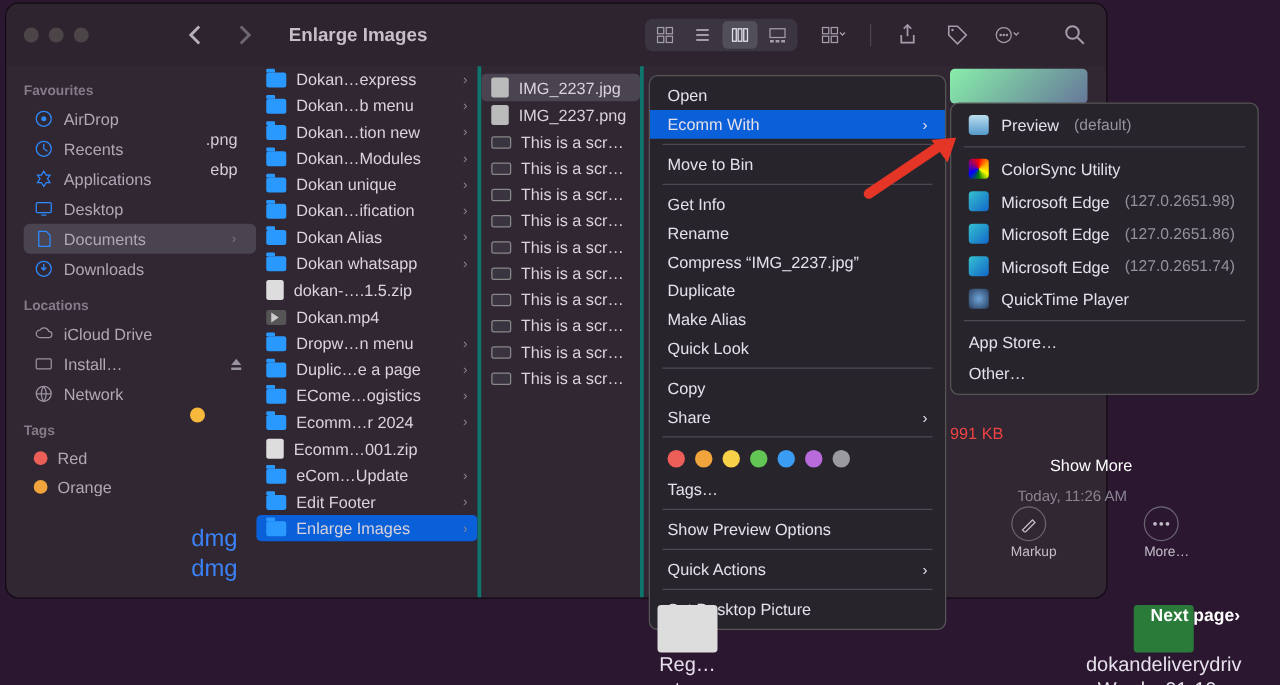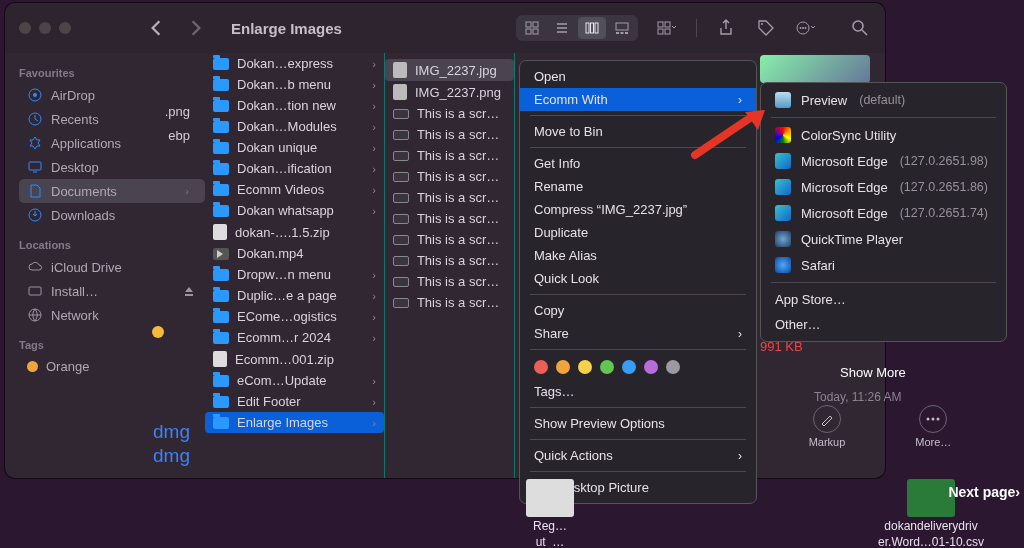--- a/index.html
+++ b/index.html
@@ -30,21 +30,21 @@
 .sidebar { width: 200px; padding: 8px 0 8px 14px; color: #b0a8b4; font-size: 13px; overflow: hidden; }
 .sb-head { font-size: 11px; color: #837b88; font-weight: 600; margin: 6px 0 4px; }
 .sb-item { display: flex; align-items: center; gap: 8px; padding: 4px 8px; border-radius: 5px; }
 .sb-item.sel { background: #4a4350; justify-content: space-between; }
 .sb-item .chev { margin-left: auto; color: #7d7683; font-size: 11px; margin-right: 8px; }
 .sb-item .lbl { flex: 1; white-space: nowrap; overflow: hidden; text-overflow: ellipsis; }
 .sb-icon { width: 16px; height: 16px; display: inline-flex; align-items: center; justify-content: center; }
 .tagdot { width: 11px; height: 11px; border-radius: 50%; border: 0; }
 
 .cols { display: flex; flex: 1; }
-.col { border-right: 1px solid #0f766e; overflow-y: hidden; } 
+.col { border-right: 3px solid #0f766e; overflow-y: hidden; } 
 .colA { width: 180px; padding-top: 0; }
 .colB { width: 130px; padding-top: 6px; }
 .folder-row, .file-row {
   display: flex; align-items: center; gap: 8px; padding: 3px 8px; color: #d9d3dd; font-size: 13px;
 }
 .folder-row.hl { background: #4a4350; border-radius: 4px; }
 .folder-row.sel { background: #0a60d8; border-radius: 4px; }
 .folder-row .chev, .file-row .chev { margin-left: auto; color: #8d8692; font-size: 11px; }
 .folder-ic { width: 16px; height: 12px; background: #2a99ff; border-radius: 2px; position: relative; }
 .folder-ic::before { content:""; position:absolute; top:-3px; left:0; width:7px; height:3px; background:#2a99ff; border-radius:1px 1px 0 0; }
@@ -81,27 +81,27 @@
 
 
 .previewimg { position: absolute; left: 760px; top: 55px; width: 110px; height: 28px; background: linear-gradient(135deg,#8ea,#679); border-radius: 4px; }
 .arrow { position: absolute; left: 690px; top: 110px; width: 80px; height: 50px; }
 .arrow svg { width: 100%; height: 100%; }
 
 .sizeline { position:absolute; left:760px; top:339px; color:#ef4444; font-size:13px; }
 .showmore { position:absolute; left:840px; top:365px; color:#ffffff; font-size:13px; }
 .timestamp { position:absolute; left:814px; top:390px; color:#8b8491; font-size:12px; }
 .quickacts { position:absolute; left:760px; top:405px; width:240px; height:55px; display:flex; justify-content:center; gap:70px; color:#c3bcc9; font-size:11px; }
-.qa { display:flex; flex-direction:column; align-items:center; gap:3px; }
+.qa { display:flex; flex-direction:column; gap:3px; }
 .qa .circle { width:28px; height:28px; border:1px solid #6a6471; border-radius:50%; display:flex; align-items:center; justify-content:center; }
 
-.desktopfiles { position:absolute; bottom:4px; left:480px; right:8px; height:60px; display:flex; align-items:center; gap:16px; color:#e7e1ec; font-size:12px; }
+.desktopfiles { position:absolute; bottom:4px; left:480px; right:8px; height:60px; display:flex; align-items:flex-start; gap:16px; color:#e7e1ec; font-size:16px; }
 .df { display:flex; flex-direction:column; align-items:center; gap:2px; width:140px; }
 .df .thumb { width:48px; height:38px; background:#ddd; border-radius:3px; }
-.nextpage { position:absolute; right:4px; bottom:48px; color:#fff; font-size:14px; font-weight:600; }
+.nextpage { position:absolute; right:32px; bottom:48px; color:#fff; font-size:14px; font-weight:600; }
 
 
 .clip { position:absolute; left:130px; top:100px; color:#d2ccd7; font-size:13px; line-height:24px; text-align:right; width:60px; overflow:hidden; }
 .clipyellow { position:absolute; left:152px; top:326px; width:12px; height:12px; border-radius:50%; background:#f6b93b; }
 .clipdmg { position:absolute; left:135px; top:420px; color:#3b82f6; font-size:19px; line-height:24px; text-align:right; width:55px;}
 </style>
 </head>
 <body>
 
 <div class="finder">
@@ -280,20 +280,24 @@
             <svg width="16" height="16">
               <circle cx="8" cy="8" r="6" fill="none" stroke="#9a94a1"></circle>
               <path d="M2 8h12M8 2a10 10 0 010 12M8 2a10 10 0 000 12" fill="none" stroke="#9a94a1"></path>
             </svg>
           </span>
           <span class="lbl">Network</span>
         </div>
 
       <div class="sb-head" style="margin-top:12px">Tags</div>
       <div class="sb-item">
+          <span class="tagdot" style="background:#ec5f59"></span>
+          <span class="lbl">Red</span>
+        </div>
+      <div class="sb-item">
           <span class="tagdot" style="background:#f1a33c"></span>
           <span class="lbl">Orange</span>
         </div>
     </div>
 
     <div class="cols">
       <div class="col colA" id="colA">
           <div class="folder-row">
             <span class="folder-ic"></span>
             <span class="name">Dokan…express</span>
@@ -319,21 +323,21 @@
             <span class="name">Dokan unique</span>
             <span class="chev">›</span>
           </div>
           <div class="folder-row">
             <span class="folder-ic"></span>
             <span class="name">Dokan…ification</span>
             <span class="chev">›</span>
           </div>
           <div class="folder-row">
             <span class="folder-ic"></span>
-            <span class="name">Ecomm Videos</span>
+            <span class="name">Dokan Alias</span>
             <span class="chev">›</span>
           </div>
           <div class="folder-row">
             <span class="folder-ic"></span>
             <span class="name">Dokan whatsapp</span>
             <span class="chev">›</span>
           </div>
           <div class="folder-row">
             <span class="zip-ic"></span>
             <span class="name">dokan-….1.5.zip</span>
@@ -513,24 +517,20 @@
       <span class="ver">(127.0.2651.86)</span>
     </div>
   <div class="mi">
       <span class="appic" style="background:linear-gradient(135deg,#35c1d0,#1267c9)"></span>
       <span>Microsoft Edge</span> 
       <span class="ver">(127.0.2651.74)</span>
     </div>
   <div class="mi">
       <span class="appic" style="background:radial-gradient(#6fa4d8,#263d5d)"></span>
       <span>QuickTime Player</span>
-    </div>
-  <div class="mi">
-      <span class="appic" style="background:radial-gradient(#4fa9f4,#0d48a4)"></span>
-      <span>Safari</span>
     </div>
   <hr>
   <div class="mi">
       <span>App Store…</span>
     </div>
   <div class="mi">
       <span>Other…</span>
     </div>
 </div>
 

